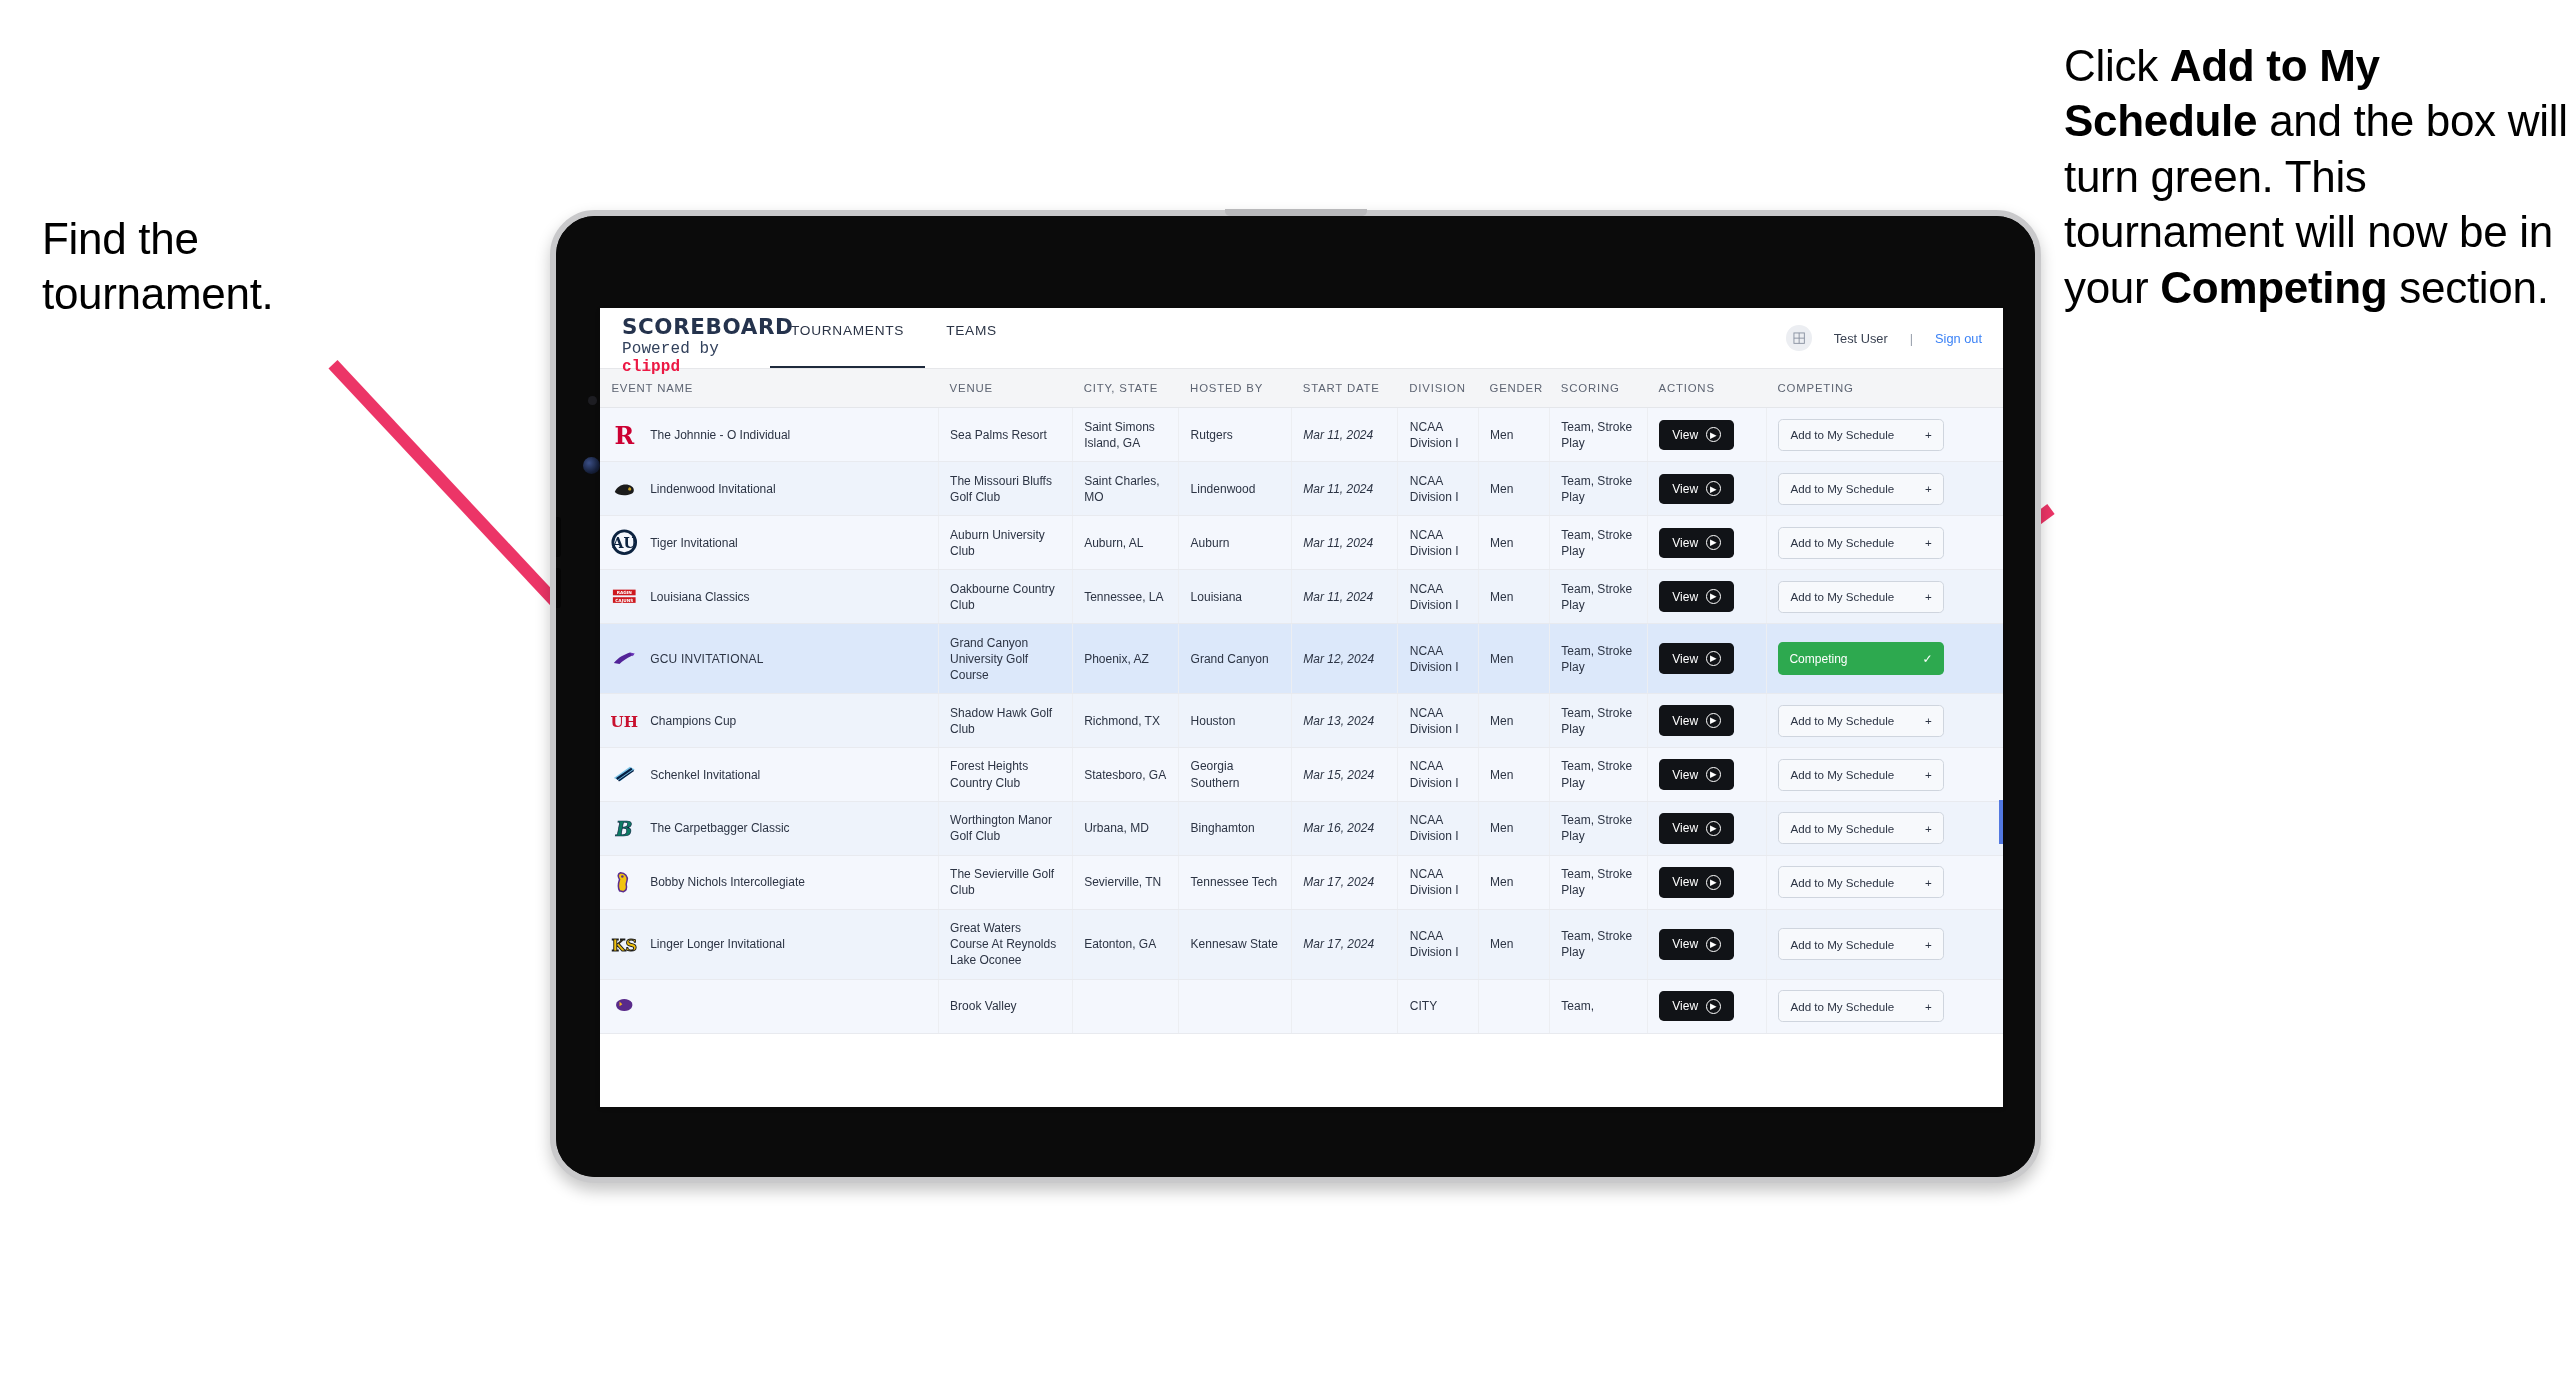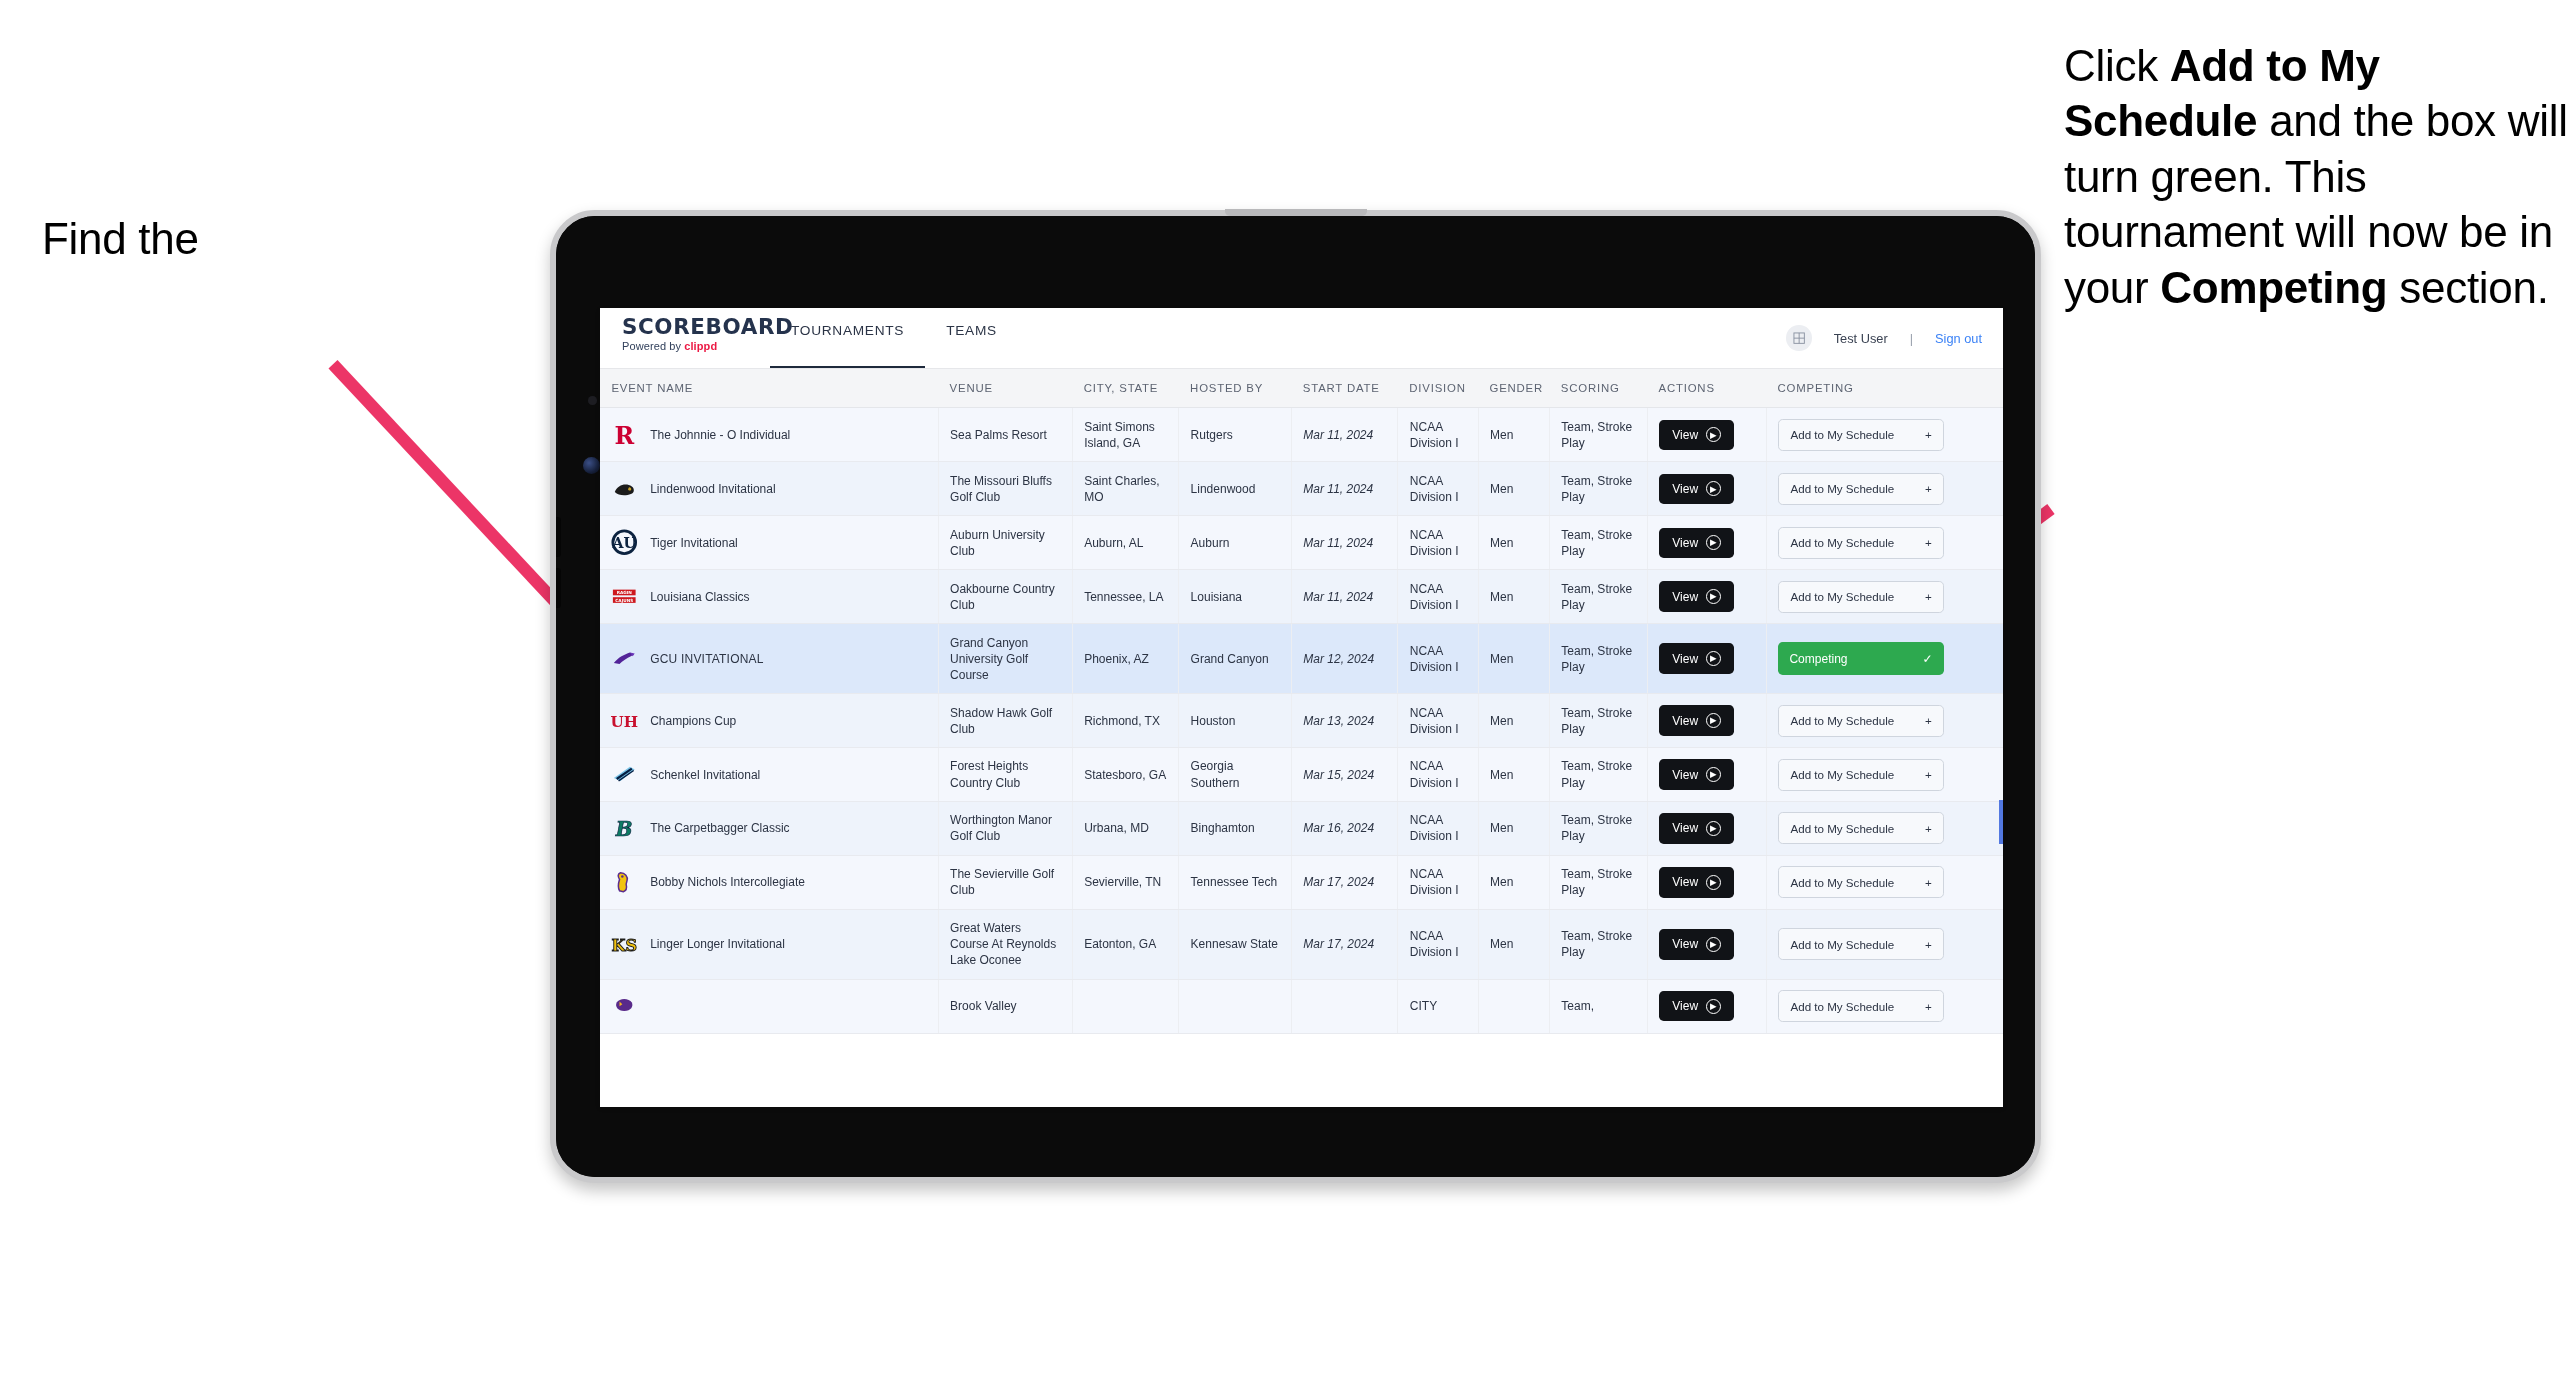--- a/index.html
+++ b/index.html
@@ -39,21 +39,21 @@
     background:#ffffff;overflow:hidden;
     box-shadow:0 1.9px 4.7px rgba(0,0,0,.15);
   }
 
   
   #navbar{height:60px;background:#fff;border-bottom:0.9px solid #e6e7ea;
           display:flex;align-items:stretch;position:relative;}
   #brand{padding:8.5px 0 0 22px;width:170px;box-sizing:border-box;}
   #brand .bname{font-family:"DejaVu Sans",sans-serif;font-weight:700;font-size:21px;
         letter-spacing:0.6px;color:#25334d;line-height:1;transform:scaleX(1.02);transform-origin:left;}
-  #brand .bsub{font-size:11px;color:#32415c;margin-top:2.8px;letter-spacing:0.1px;}
+  #brand .bsub{font-size:16px;color:#32415c;margin-top:2.8px;letter-spacing:0.1px;font-family:Liberation Mono, monospace;}
   #brand .bsub i{font-style:normal;font-weight:700;color:#ec1944;}
   .navtab{display:flex;align-items:flex-start;padding:15px 21px;font-size:13.7px;
           color:#2b3446;letter-spacing:0.7px;cursor:pointer;position:relative;}
   .navtab.active{border-bottom:2.8px solid #1e2a3c;font-weight:400;}
   #navright{margin-left:auto;display:flex;align-items:center;padding-right:21px;gap:22px;
             font-size:12.8px;color:#3a4252;}
   #navright .avatar{width:25.5px;height:25.5px;border-radius:50%;background:#eceef2;
             display:flex;align-items:center;justify-content:center;}
   #navright .sep{color:#9aa1ad;}
   #navright a{color:#3b82f6;text-decoration:none;cursor:pointer;}
@@ -86,20 +86,21 @@
       font-size:12px;padding:9.5px 11.4px;width:166px;box-sizing:border-box;
       display:inline-flex;align-items:center;justify-content:space-between;cursor:pointer;
       font-family:inherit;}
   .scrollhint{position:absolute;right:0;top:492px;width:3.8px;height:44px;background:#1d4fd8;opacity:.75;}
 </style>
 </head>
 <body>
 
 <div class="anno" id="anno-left">
   <div>Find the</div>
+  <div>tournament.</div>
 </div>
 
 <div class="anno" id="anno-right"><span>Click </span><b>Add to My Schedule</b><span> and the box will turn green. This tournament will now be in your </span><b>Competing</b><span> section.</span></div>
 
 <svg class="arrow-svg" viewBox="0 0 2723 1465">
   <defs>
     <marker id="ah1" markerWidth="5" markerHeight="5" refX="2.2" refY="2.5" orient="auto">
       <path d="M0,0 L5,2.5 L0,5 Z" fill="#ec3567"></path>
     </marker>
   </defs>

